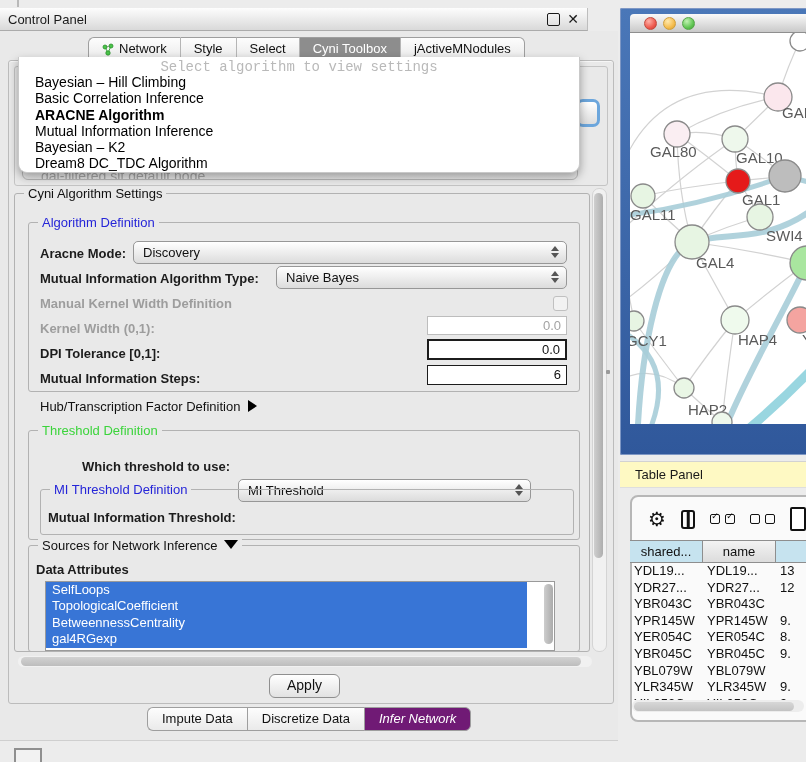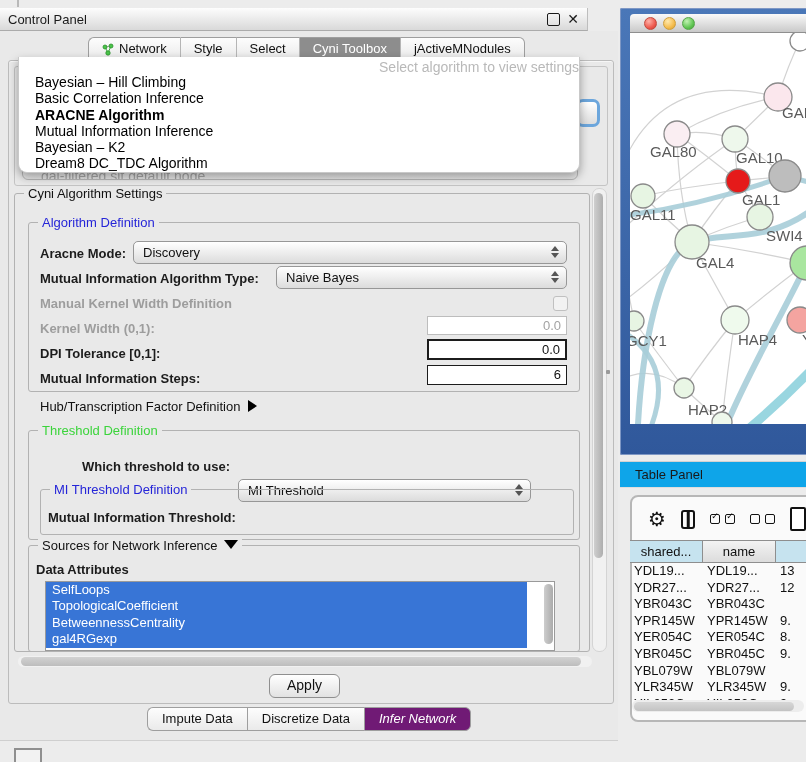--- a/index.html
+++ b/index.html
@@ -18,21 +18,21 @@
 
   
   .tabbar{left:88px;top:37px;height:22px;display:flex;}
   .tab{height:22px;line-height:22px;padding:0 13px;background:linear-gradient(#fdfdfd,#e9e9e9);border-top:1px solid #9e9e9e;border-bottom:1px solid #9e9e9e;border-right:1px solid #b5b5b5;font-size:13px;display:flex;align-items:center;gap:4px;}
   .tab:first-child{border-left:1px solid #9e9e9e;border-radius:6px 0 0 0;}
   .tab:last-child{border-radius:0 6px 0 0;border-right:1px solid #9e9e9e;}
   .tab.selected{background:#8d8d8d;color:#fff;}
 
   
   .popup{left:18px;top:57px;width:560px;height:115px;background:#fff;border:1px solid #c9c9c9;border-top:none;border-radius:0 0 9px 9px;box-shadow:0 4px 10px rgba(0,0,0,.35);z-index:30;overflow:hidden;}
-  .popup-hint{text-align:right;color:#b9b9b9;font-size:14px;padding-top:2px;height:15px;}
+  .popup-hint{text-align:center;color:#b9b9b9;font-size:14px;padding-top:2px;height:15px;font-family:Liberation Mono, monospace;}
   .popup-item{font-size:14px;padding-left:16px;height:16.3px;line-height:16.3px;color:#000;}
   .popup-item.bold{font-weight:bold;}
 
   
   .bg-combo{left:22px;top:152px;width:556px;height:28px;border:1px solid #b9b9b9;border-radius:6px;background:linear-gradient(#fff,#e9e9e9);color:#a9a9a9;font-size:14px;line-height:46px;padding-left:18px;box-sizing:border-box;z-index:10;overflow:hidden;}
   .bg-combo-ring{left:576px;top:99px;width:24px;height:28px;border:3px solid #6ca6dc;border-radius:7px;background:linear-gradient(#fff,#ddd);z-index:10;box-sizing:border-box;}
   .bg-groupline{left:14px;top:66px;width:592px;height:118px;border:1px solid #c4c4c4;border-radius:3px;z-index:5;}
 
   
   .fieldset{border:1px solid #b2b2b2;border-radius:3px;}
@@ -75,21 +75,21 @@
   
   .net-frame{left:620px;top:8px;width:192px;height:447px;background:linear-gradient(180deg,#4a77b8,#30589b);border-radius:2px;box-shadow:inset 0 0 0 1px #7e97c4;}
   .net-titlebar{left:630px;top:14px;width:182px;height:19px;background:linear-gradient(#f9f9f9,#c9c9c9);border-bottom:1px solid #8f8f8f;border-radius:4px 0 0 0;display:flex;align-items:center;gap:6px;padding-left:14px;box-sizing:border-box;}
   .light{width:13px;height:13px;border-radius:50%;}
   .light.red{background:radial-gradient(circle at 35% 30%,#ffb2a8,#ee5b4f 60%,#c8372b);border:1px solid #c24a3e;box-sizing:border-box;}
   .light.yellow{background:radial-gradient(circle at 35% 30%,#ffe9ad,#f5bd4f 60%,#d29a2e);border:1px solid #cf9f3c;box-sizing:border-box;}
   .light.green{background:radial-gradient(circle at 35% 30%,#c2f2b3,#61c654 60%,#3f9c34);border:1px solid #55a649;box-sizing:border-box;}
   .net-canvas{left:630px;top:33px;width:176px;height:391px;background:#fff;overflow:hidden;}
 
   
-  .tp-titlebar{left:620px;top:461px;width:186px;height:27px;background:#0ea5e9;border-top:1px solid #d2d2d2;border-bottom:1px solid #dedede;display:flex;align-items:center;padding-left:15px;box-sizing:border-box;font-size:13px;color:#1a1a1a;}
+  .tp-titlebar{left:620px;top:461px;width:186px;height:27px;background:#fef9c3;border-top:1px solid #d2d2d2;border-bottom:1px solid #dedede;display:flex;align-items:center;padding-left:15px;box-sizing:border-box;font-size:13px;color:#1a1a1a;}
   .tp-card{left:630px;top:495px;width:190px;height:227px;background:#fafafa;border:2px solid #b7b7b7;border-radius:8px;box-sizing:border-box;}
   .tp-toolbar{left:648px;top:505px;width:158px;height:28px;display:flex;align-items:center;gap:15px;}
   .gear{font-size:20px;color:#111;line-height:20px;}
   .cols-icon{width:18px;height:19px;border:2.5px solid #111;border-radius:3px;position:relative;box-sizing:border-box;}
   .cols-icon:before{content:"";position:absolute;left:50%;top:0;width:2.5px;height:100%;background:#111;transform:translateX(-50%);}
   .cb{width:10px;height:10px;border:1.6px solid #111;border-radius:2px;display:inline-block;position:relative;box-sizing:border-box;}
   .cb.checked:before{content:"✓";position:absolute;left:0px;top:-4px;font-size:9px;font-weight:bold;color:#111;}
   .cb-pair{display:flex;gap:5px;}
   .doc-icon{width:16px;height:20px;border:2px solid #111;border-radius:2px;background:#fff;}
   .tp-table{left:630px;top:540px;width:188px;height:160px;overflow:hidden;}

